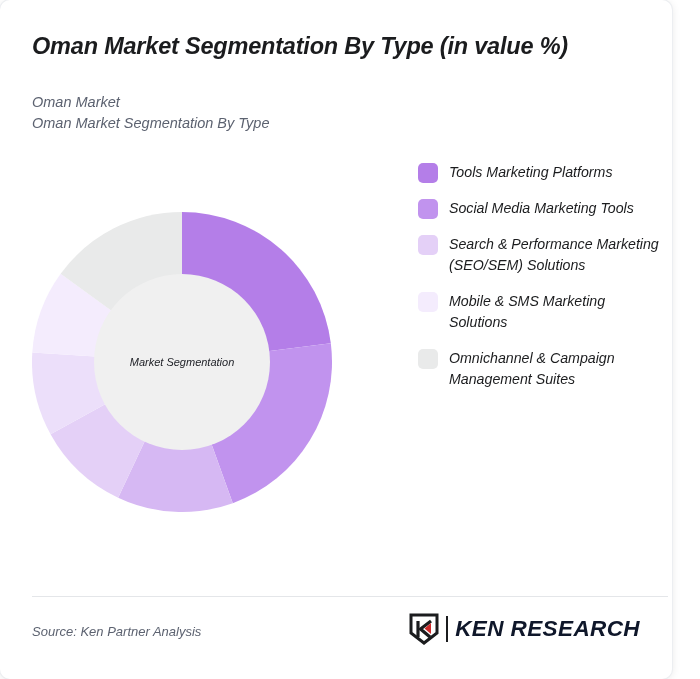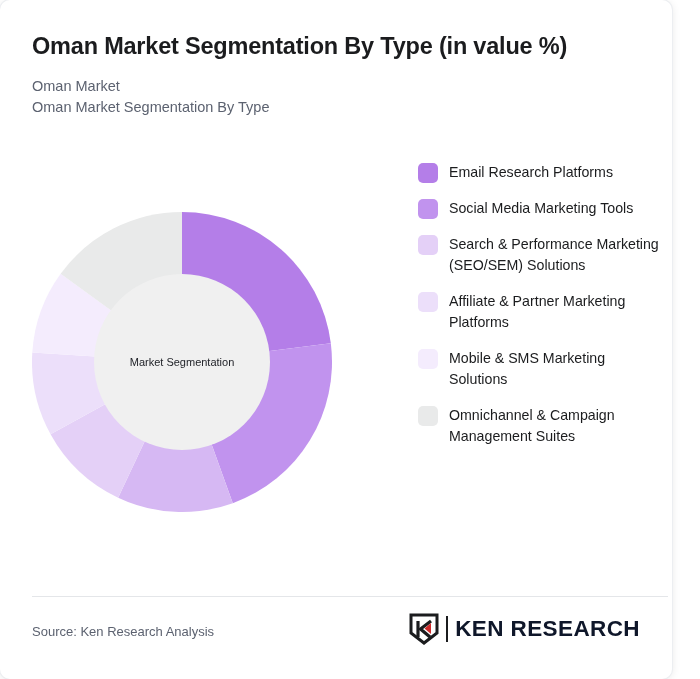--- a/index.html
+++ b/index.html
@@ -12,36 +12,37 @@
   }
   #card {
     position: relative;
     width: 672px;
     height: 679px;
     background: #ffffff;
     border-radius: 10px;
     box-shadow: 0 0 0 1px #eceef1, 0 1px 8px rgba(0,0,0,0.10);
     overflow: hidden;
     box-sizing: border-box;
+    font-style: italic;
   }
   #chart-title {
     position: absolute;
     left: 32px;
     top: 32px;
     width: 640px;
     font-size: 23.5px;
     font-weight: bold;
     color: #1b1c1e;
     letter-spacing: -0.2px;
     line-height: 1.2;
   }
   #subtitle-block {
     position: absolute;
     left: 32px;
-    top: 76px;
+    top: 92px;
     width: 600px;
   }
   .subtitle-line {
     font-size: 14.5px;
     color: #5c6270;
     line-height: 21px;
   }
   #chart-area {
     position: absolute;
     left: 0;
@@ -163,49 +164,45 @@
             <path d="M 150 151 L 28.647450843757795 62.83221215612916 A 150 150 0 0 1 149.99999999999983 1 Z" fill="#e9eaea"></path>
           </g>
         <circle cx="150" cy="151" r="88" fill="#f0f0f0"></circle>
       </svg>
       <div id="donut-center-label">Market Segmentation</div>
     </div>
 
     <div id="legend">
         <div class="legend-item">
           <span class="legend-swatch" style="background: rgb(180, 126, 232);"></span>
-          <span class="legend-label">Email Research Platforms</span>
+          <span class="legend-label">Tools Marketing Platforms</span>
         </div>
         <div class="legend-item">
           <span class="legend-swatch" style="background: rgb(193, 147, 238);"></span>
           <span class="legend-label">Social Media Marketing Tools</span>
         </div>
         <div class="legend-item">
           <span class="legend-swatch" style="background: rgb(228, 208, 247);"></span>
           <span class="legend-label">Search &amp; Performance Marketing (SEO/SEM) Solutions</span>
         </div>
         <div class="legend-item">
-          <span class="legend-swatch" style="background: rgb(236, 223, 250);"></span>
-          <span class="legend-label">Affiliate &amp; Partner Marketing Platforms</span>
-        </div>
-        <div class="legend-item">
           <span class="legend-swatch" style="background: rgb(244, 236, 253);"></span>
           <span class="legend-label">Mobile &amp; SMS Marketing Solutions</span>
         </div>
         <div class="legend-item">
           <span class="legend-swatch" style="background: rgb(233, 234, 234);"></span>
           <span class="legend-label">Omnichannel &amp; Campaign Management Suites</span>
         </div>
       </div>
 
   </div>
 
   <div id="footer-divider"></div>
 
-  <div id="source-text">Source: Ken Research Analysis</div>
+  <div id="source-text">Source: Ken Partner Analysis</div>
 
   <div id="brand-logo">
     <svg id="brand-mark" width="30" height="32" viewBox="0 0 30 32">
       <path d="M2 2 H28 V20 L15 30 L2 20 Z" fill="none" stroke="#1b1c1e" stroke-width="3"></path>
       <path d="M9 8 V24" stroke="#1b1c1e" stroke-width="3.2" fill="none"></path>
       <path d="M22 8 L11.5 16 L21 24" stroke="#1b1c1e" stroke-width="3.2" fill="none"></path>
       <path d="M22 10 L15.5 15.6 L22 21 Z" fill="#cf2a2a"></path>
     </svg>
     <div id="brand-divider"></div>
     <div id="brand-text">KEN RESEARCH</div>

